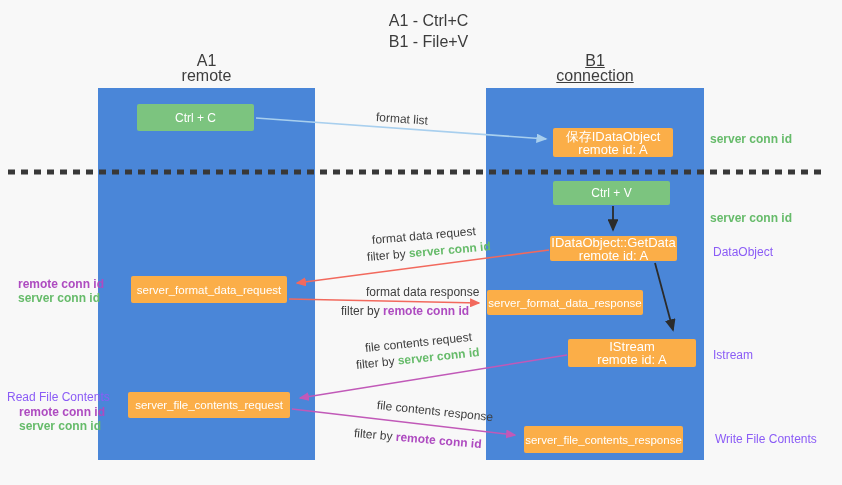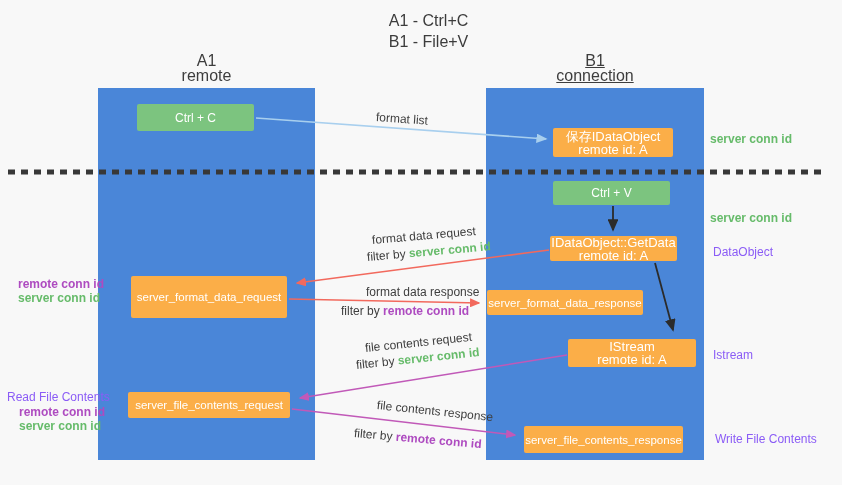--- a/index.html
+++ b/index.html
@@ -96,21 +96,21 @@
 
   <div class="box green" style="left:553px;top:181px;width:117px;height:24px;">
     <span>Ctrl + V</span>
   </div>
 
   <div class="box orange" style="left:550px;top:236px;width:127px;height:25px;">
     <span class="bl">IDataObject::GetData</span>
     <span class="bl">remote id: A</span>
   </div>
 
-  <div class="box orange single" style="left:131px;top:276px;width:156px;height:42px;">
+  <div class="box orange single" style="left:131px;top:276px;width:156px;height:27px;">
     <span>server_format_data_request</span>
   </div>
 
   <div class="box orange single" style="left:487px;top:290px;width:156px;height:25px;">
     <span>server_format_data_response</span>
   </div>
 
   <div class="box orange" style="left:568px;top:339px;width:128px;height:28px;">
     <span class="bl">IStream</span>
     <span class="bl">remote id: A</span>

